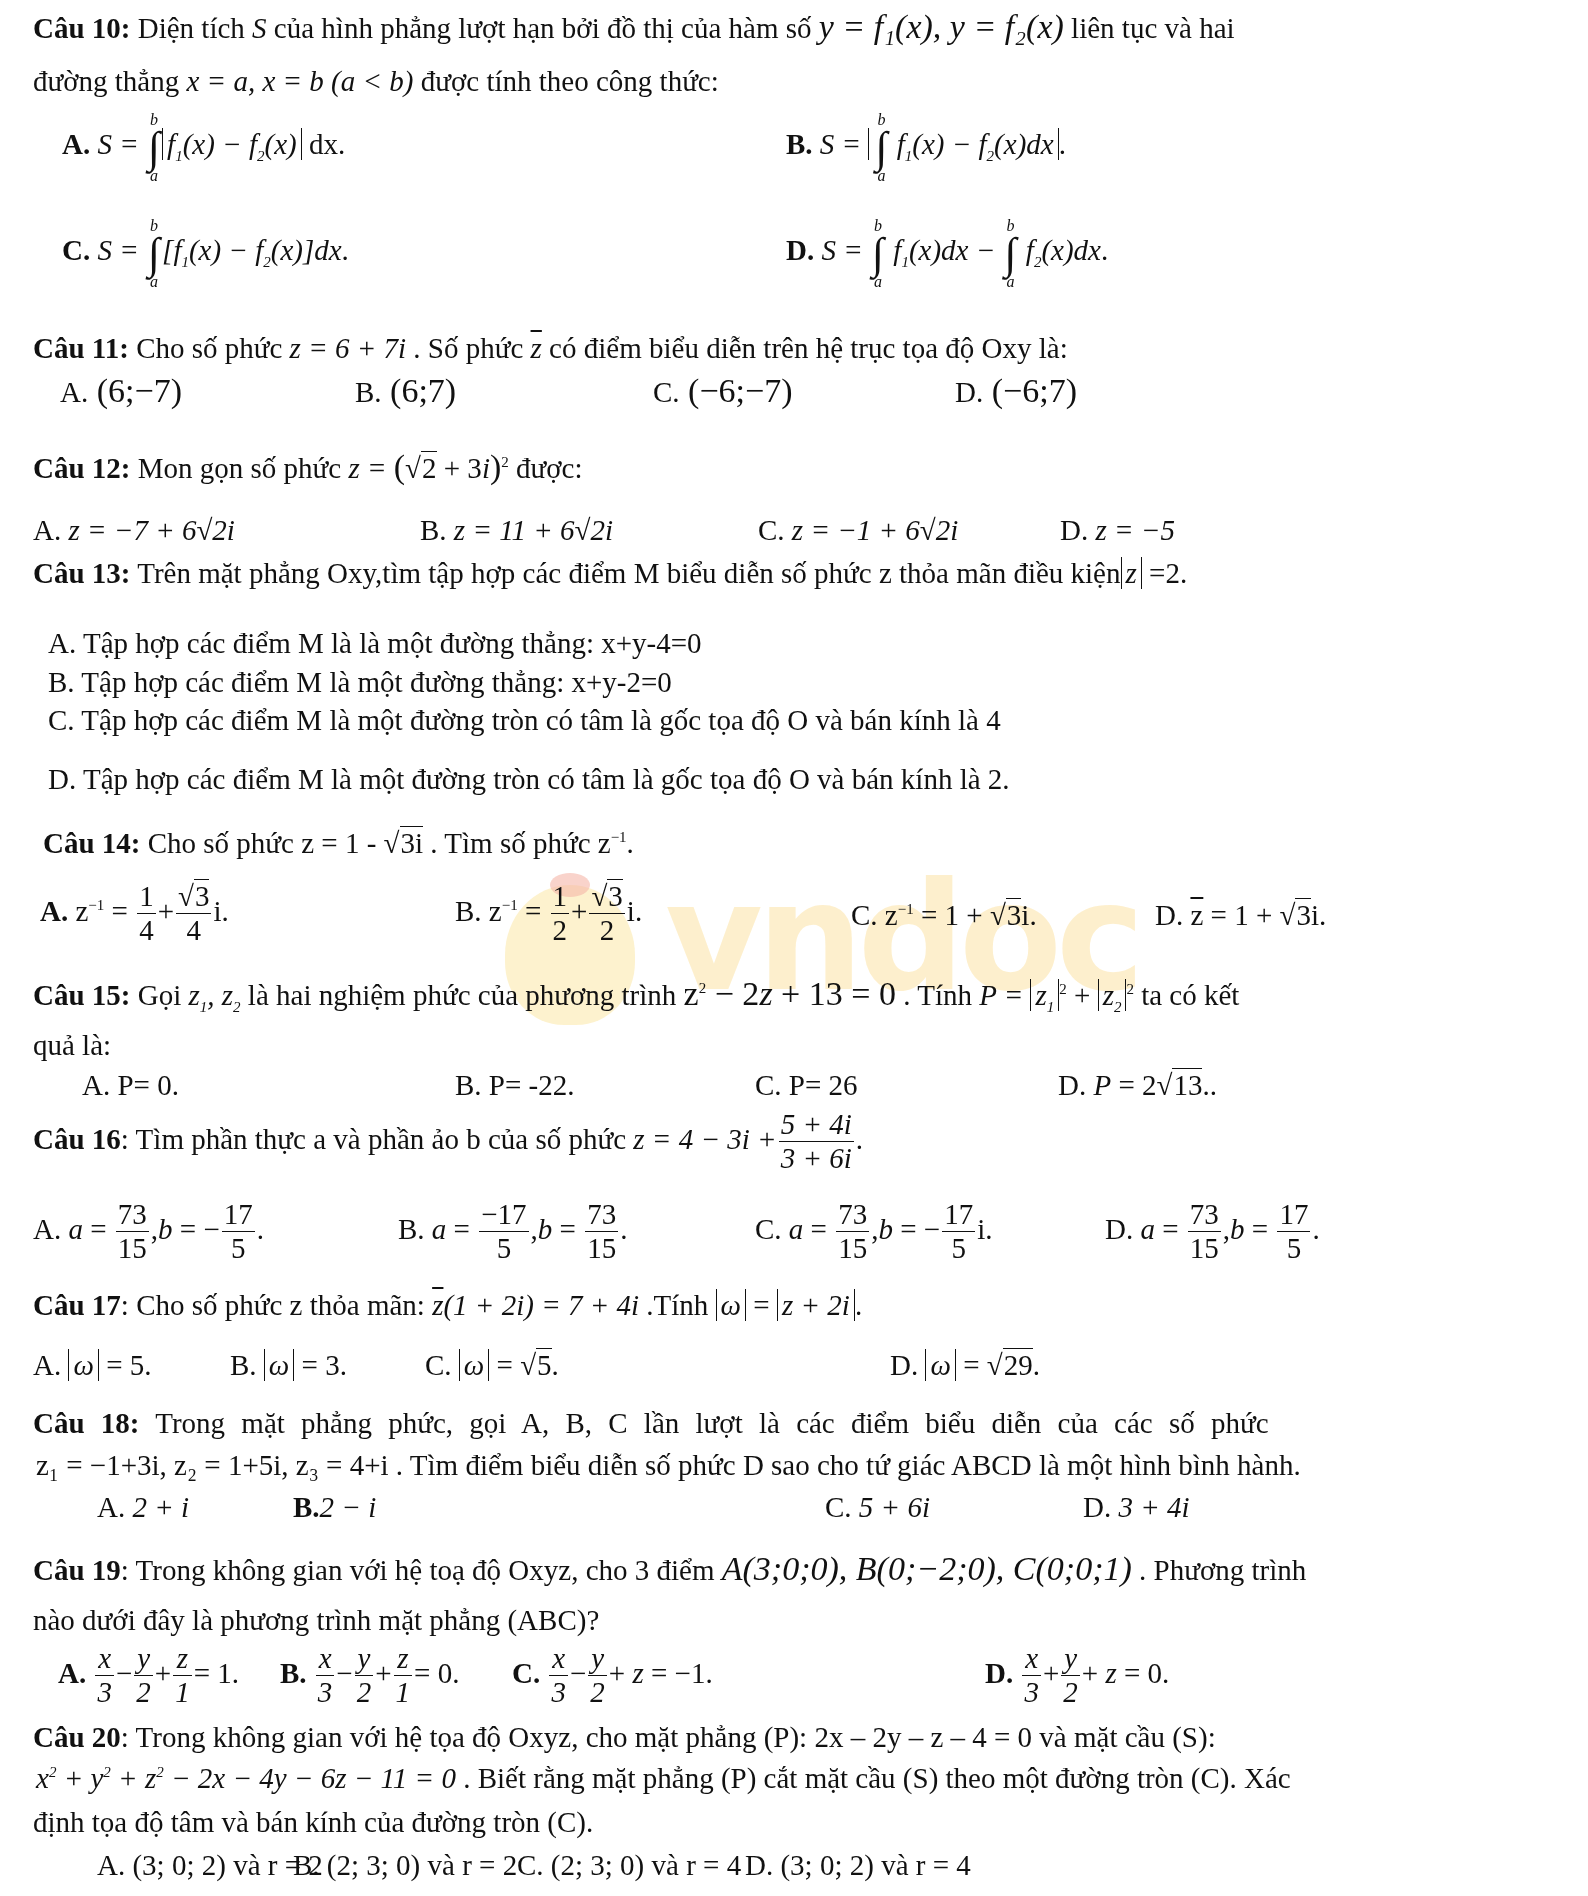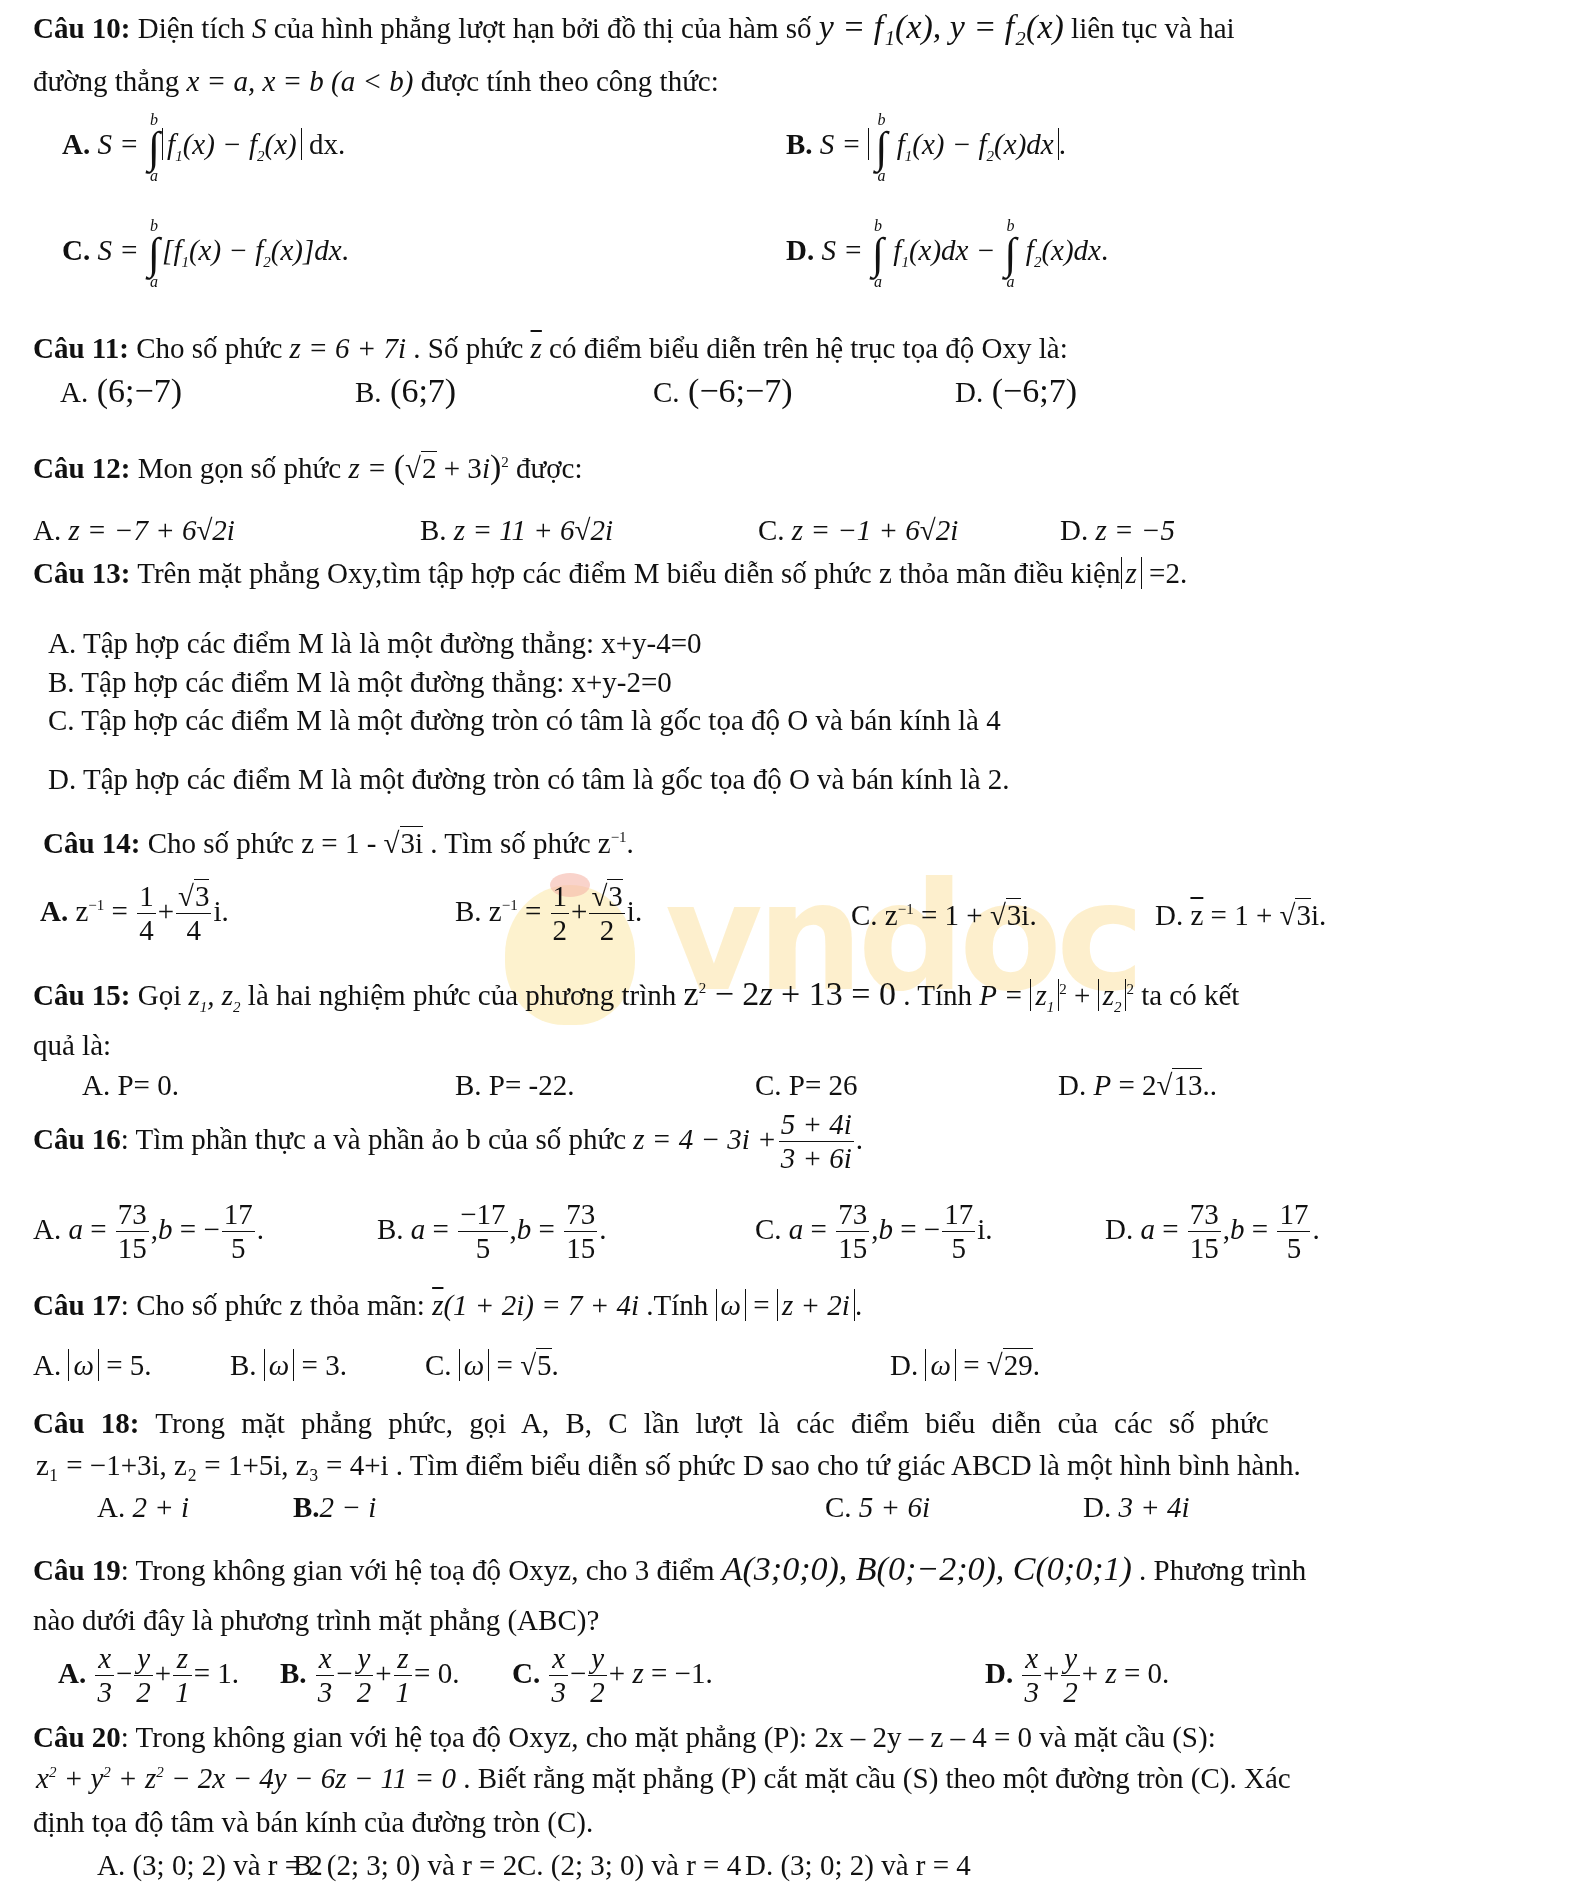--- a/index.html
+++ b/index.html
@@ -119,21 +119,21 @@
   <div class="ln" style="left:455px;top:1070px;"><span>B.</span> <span>P= -22.</span></div>
   <div class="ln" style="left:755px;top:1070px;"><span>C.</span> <span>P= 26</span></div>
   <div class="ln" style="left:1058px;top:1070px;"><span>D.</span> <span class="m">P</span> = 2√<span class="sqrt">13</span>..</div>
 
   <div class="ln" style="left:33px;top:1108px;">
     <span class="b">Câu 16</span><span>: Tìm phần thực a và phần ảo b của số phức </span><span class="m">z = 4 − 3i +</span><span class="frac m"><span class="num">5 + 4i</span><span>3 + 6i</span></span>.
   </div>
   <div class="ln" style="left:33px;top:1198px;">
     <span>A.</span> <i>a</i> = <span class="frac"><span class="num">73</span><span>15</span></span>,<i>b</i> = −<span class="frac"><span class="num">17</span><span>5</span></span>.
   </div>
-  <div class="ln" style="left:377px;top:1198px;">
+  <div class="ln" style="left:398px;top:1198px;">
     <span>B.</span> <i>a</i> = <span class="frac"><span class="num">−17</span><span>5</span></span>,<i>b</i> = <span class="frac"><span class="num">73</span><span>15</span></span>.
   </div>
   <div class="ln" style="left:755px;top:1198px;">
     <span>C.</span> <i>a</i> = <span class="frac"><span class="num">73</span><span>15</span></span>,<i>b</i> = −<span class="frac"><span class="num">17</span><span>5</span></span>i.
   </div>
   <div class="ln" style="left:1105px;top:1198px;">
     <span>D.</span> <i>a</i> = <span class="frac"><span class="num">73</span><span>15</span></span>,<i>b</i> = <span class="frac"><span class="num">17</span><span>5</span></span>.
   </div>
 
   <div class="ln" style="left:33px;top:1290px;">

